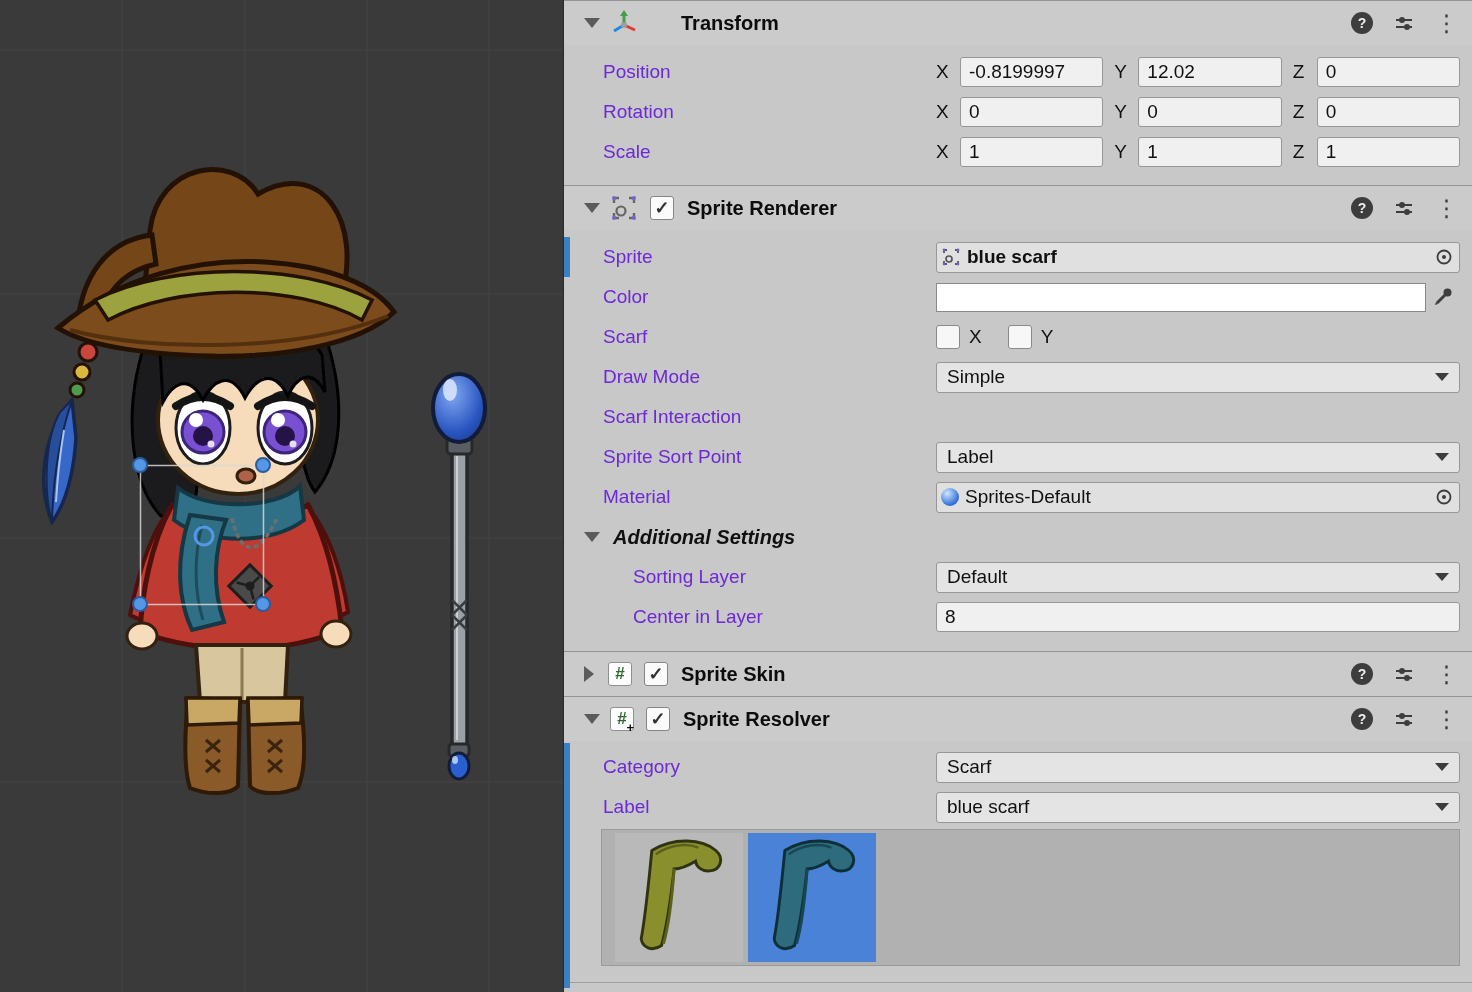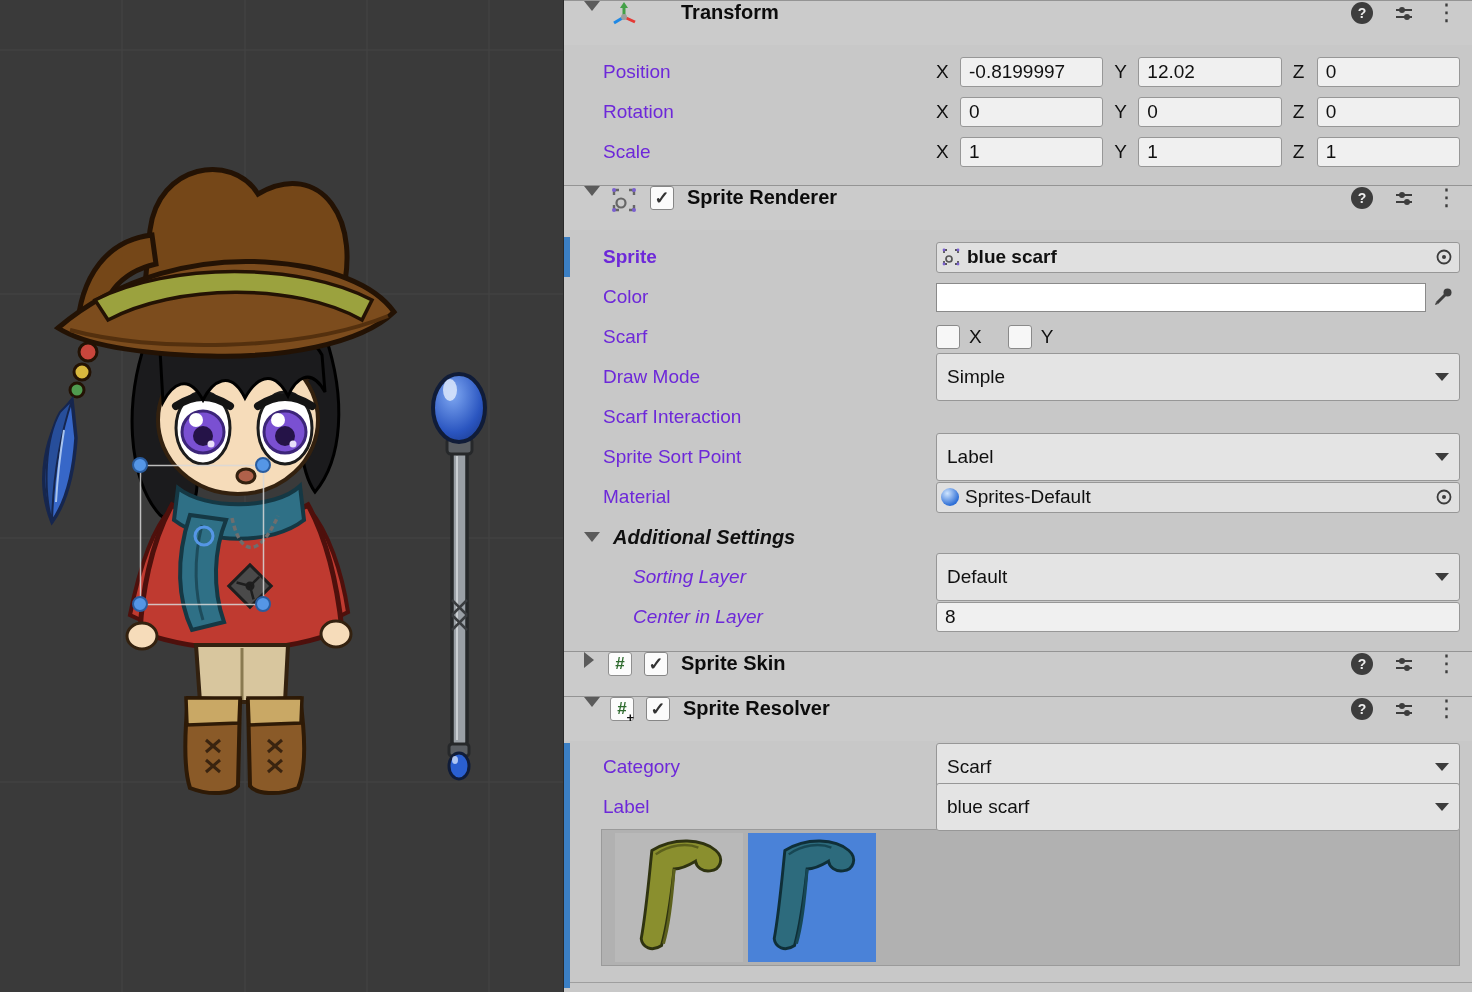--- a/index.html
+++ b/index.html
@@ -8,21 +8,21 @@
   .app { position:relative; width:1472px; height:992px; display:flex; }
 
   
   .scene { position:relative; width:563px; height:992px; background:#3a3a3a; flex:0 0 563px; }
   .scene svg { display:block; }
 
   
   .inspector { position:relative; width:909px; height:992px; background:#c8c8c8;
     border-left:1px solid #2a2a2a; color:#101010; font-size:19px; overflow:hidden; }
 
-  .comp-header { height:45px; display:flex; align-items:flex-start; padding:0 14px 0 20px;
+  .comp-header { height:45px; display:flex; align-items:center; padding:0 14px 0 20px;
     background:#cbcbcb; border-top:1px solid #949494; }
   .comp-header:first-child { border-top:none; }
   .hdr-title { font-weight:bold; font-size:20px; margin-left:13px; color:#0c0c0c; }
   .hdr-title.transform-t { margin-left:43px; }
 
   .fold { width:0; height:0; border-left:8px solid transparent; border-right:8px solid transparent;
     border-top:10px solid #5b5b5b; flex:0 0 auto; cursor:pointer; }
   .fold.right { border-top:8px solid transparent; border-bottom:8px solid transparent;
     border-left:10px solid #5b5b5b; border-right:none; }
 
@@ -36,31 +36,31 @@
   .help-icon { width:22px; height:22px; border-radius:50%; background:#3d3d3d; color:#eee;
     font-size:14px; font-weight:bold; display:flex; align-items:center; justify-content:center; cursor:pointer; }
   .kebab { font-size:23px; color:#3d3d3d; line-height:1; cursor:pointer; }
 
   .comp-body { padding-top:7px; padding-bottom:14px; }
   .comp-body.transform-b { padding-bottom:13px; }
   .comp-body.resolver-b { padding-top:6px; padding-bottom:0; }
 
   .prop-row { display:flex; align-items:center; height:40px; padding:0 12px 0 39px; }
   .prop-label { width:333px; flex:0 0 333px; color:#6d28d9; }
-  .prop-label.bold { font-weight:bold; }
-  .prop-label.indent { padding-left:30px;font-style:italic; }
+  .prop-label.bold { font-weight:normal; }
+  .prop-label.indent { padding-left:30px; }
   .prop-field { flex:1; display:flex; align-items:center; min-width:0; }
 
   .axis-group { flex:1; display:flex; align-items:center; margin-right:11px; min-width:0; }
   .axis-group:last-child { margin-right:0; }
   .axis-letter { width:16px; flex:0 0 16px; margin-right:8px; }
   input.tfield { width:100%; min-width:0; height:30px; background:#f0f0f0; border:1px solid #979797;
     border-radius:3px; font-family:"Liberation Sans",sans-serif; font-size:19px; padding:0 8px; color:#101010; }
 
-  .dropdown { flex:1; height:48px; background:#e4e4e4; border:1px solid #979797; border-radius:3px;
+  .dropdown { flex:1; height:31px; background:#e4e4e4; border:1px solid #979797; border-radius:3px;
     display:flex; align-items:center; padding:0 10px; cursor:pointer; position:relative; }
   .dd-caret { margin-left:auto; width:0; height:0; border-left:7px solid transparent;
     border-right:7px solid transparent; border-top:8px solid #3c3c3c; }
 
   .objfield { flex:1; height:31px; background:#e0e0e0; border:1px solid #979797; border-radius:3px;
     display:flex; align-items:center; padding:0 6px 0 4px; cursor:pointer; }
   .objfield .obj-text { margin-left:6px; }
   .objfield .obj-text.bold { font-weight:bold; }
   .picker { margin-left:auto; display:flex; align-items:center; cursor:pointer; }
 

